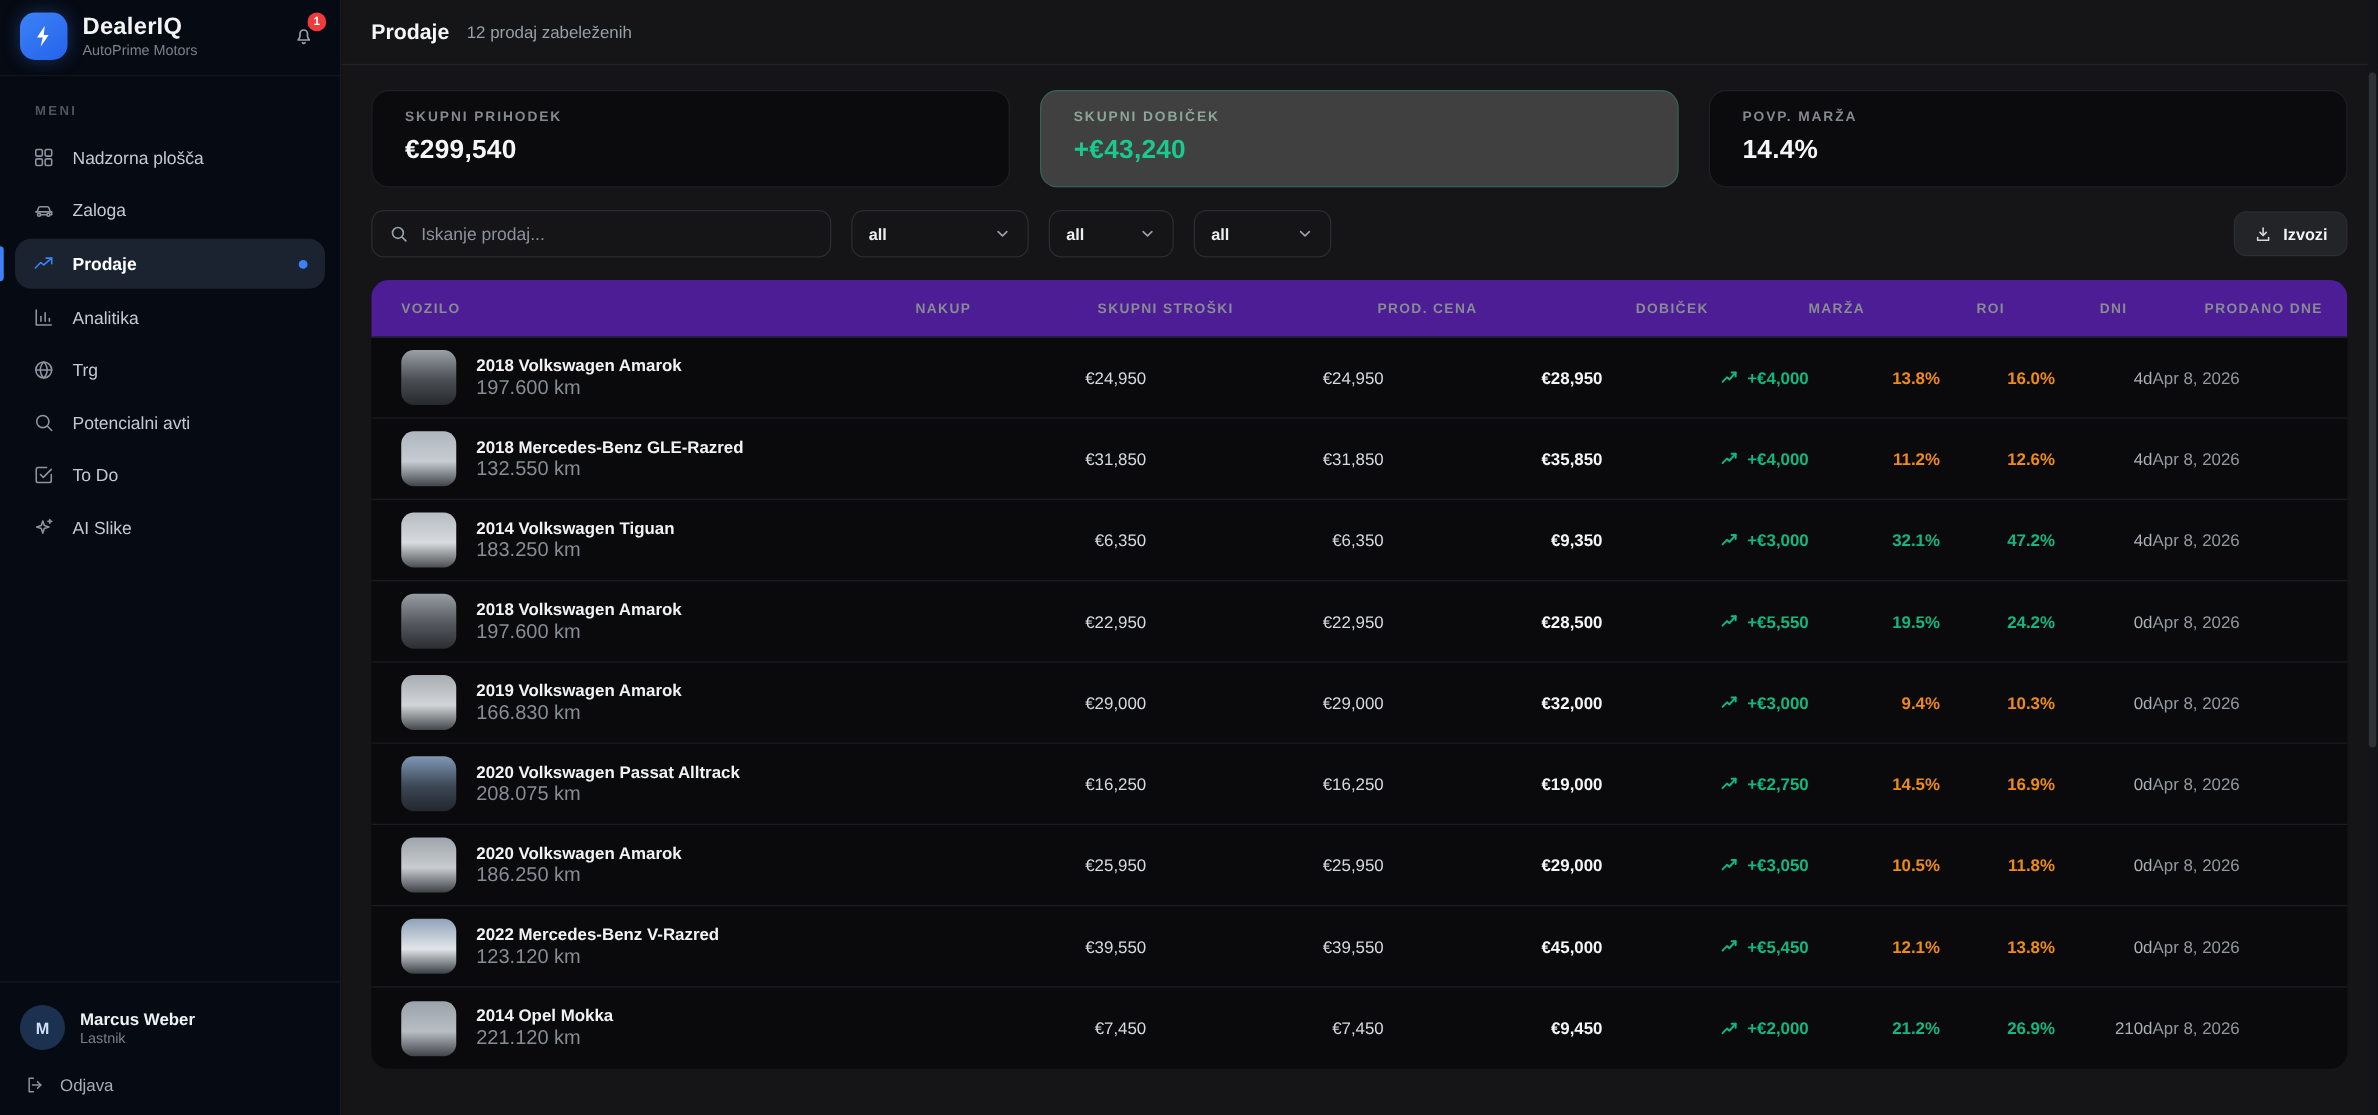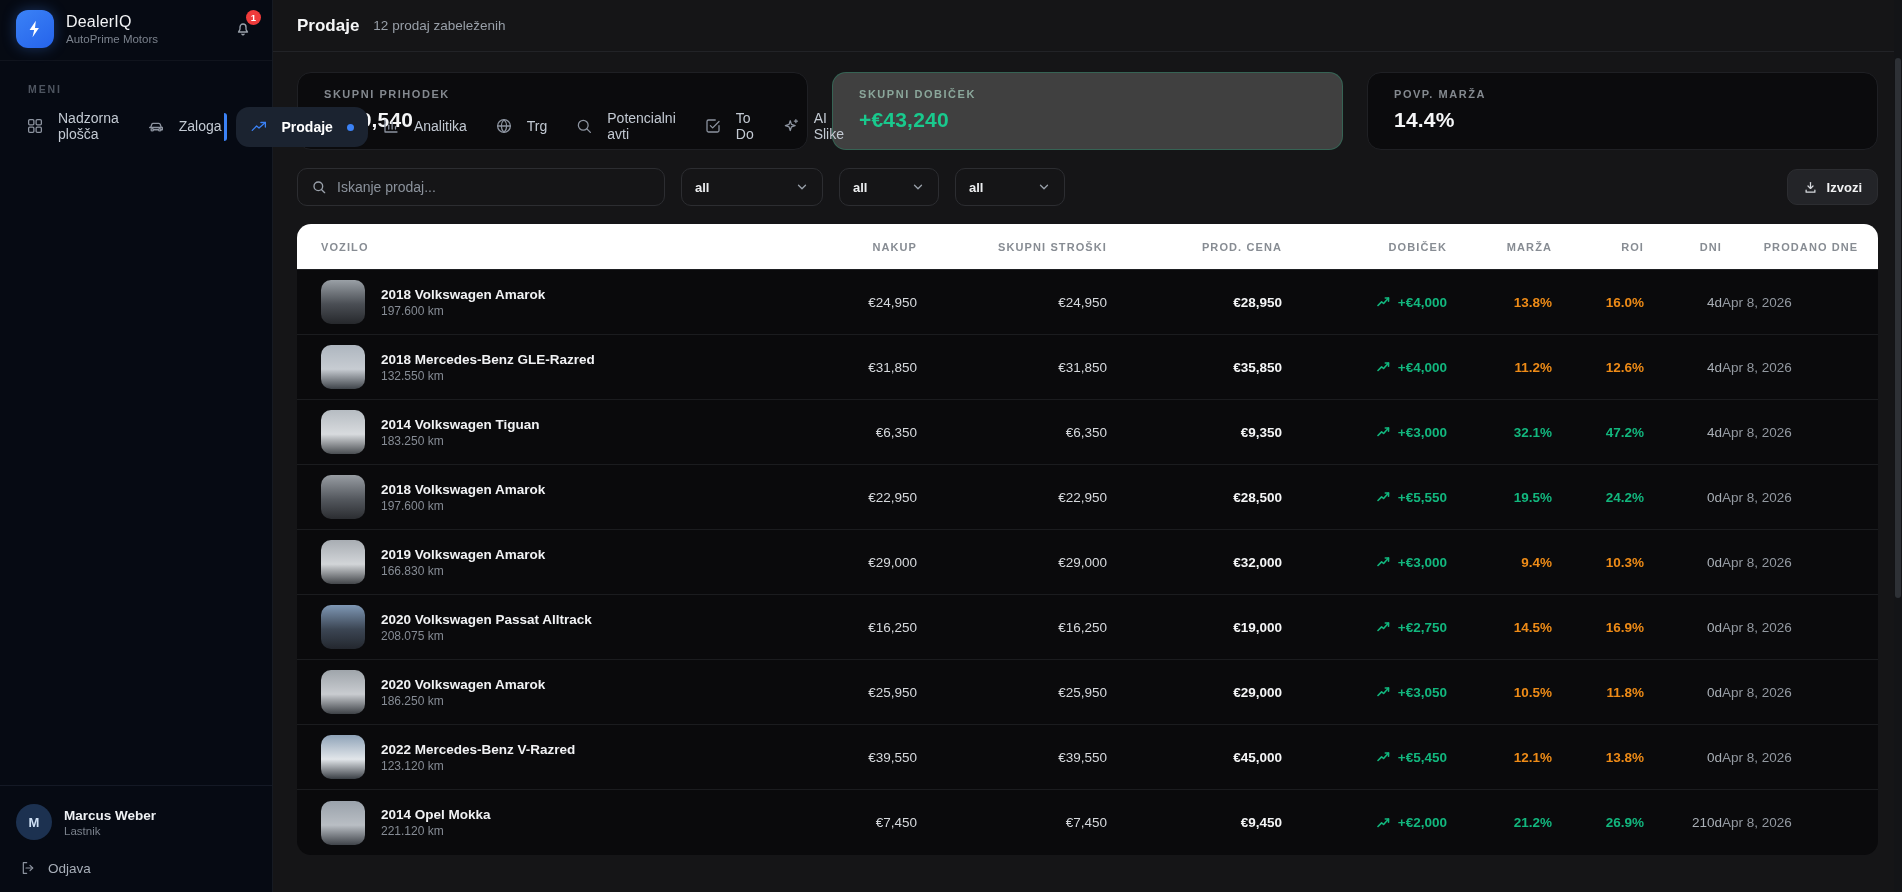--- a/index.html
+++ b/index.html
@@ -9,31 +9,31 @@
 
   
   .sidebar { width:273px; min-width:273px; height:100%; background:#060a13;
     border-right:1px solid #161a22; display:flex; flex-direction:column; position:relative; }
   .brand { display:flex; align-items:center; gap:12px; padding:10px 16px 12px 16px;
     border-bottom:1px solid #10141d; position:relative; }
   .logo { width:38px; height:38px; border-radius:12px; flex:0 0 auto;
     background:linear-gradient(145deg,#3b82f6,#2563eb); display:flex; align-items:center;
     justify-content:center; color:#fff; box-shadow:0 0 14px rgba(59,130,246,.35); }
   .brand-text { flex:1; min-width:0; }
-  .brand-name { font-size:16px; font-weight:normal; color:#f3f4f6; letter-spacing:.2px; }
+  .brand-name { font-size:19px; font-weight:bold; color:#f3f4f6; letter-spacing:.2px; }
   .brand-sub { font-size:11.5px; color:#7b828d; margin-top:2px; }
   .bell-wrap { position:relative; width:26px; height:26px; display:flex; align-items:center;
     justify-content:center; color:#9aa1ab; cursor:pointer; }
   .badge { position:absolute; top:-6px; right:-5px; min-width:15px; height:15px; border-radius:8px;
     background:#ef3b3b; color:#fff; font-size:9.5px; font-weight:bold; display:flex;
     align-items:center; justify-content:center; padding:0 3px; }
 
   .menu-label { font-size:10.5px; letter-spacing:.18em; color:#4e5560; font-weight:bold;
     padding:22px 0 10px 28px; }
-  .nav { display:flex; flex-direction:row; padding:0 12px; }
+  .nav { display:flex; flex-direction:column; padding:0 12px; }
   .nav-item { position:relative; display:flex; align-items:center; gap:14px; height:38px;
     margin:2px 0; padding:0 14px; border-radius:13px; color:#c3cad3; font-size:14px;
     cursor:pointer; }
   .nav-item .nav-icon { width:18px; height:18px; color:#8d94a0; display:flex; align-items:center; justify-content:center; }
   .nav-item.active { background:#1b2330; color:#ffffff; font-weight:bold; height:40px; }
   .nav-item.active .nav-icon { color:#3b82f6; }
   .nav-indicator { display:none; }
   .nav-item.active .nav-indicator { display:block; position:absolute; left:-12px; top:6px;
     bottom:6px; width:3px; border-radius:0 3px 3px 0; background:#3b82f6; }
   .nav-dot { width:7px; height:7px; border-radius:50%; background:#3b82f6; margin-left:auto; }
@@ -83,31 +83,31 @@
   .export-btn { height:36px; display:flex; align-items:center; gap:9px; padding:0 15px;
     background:#232428; border:1px solid #2c2d31; border-radius:10px; color:#f1f2f3;
     font-size:13px; font-weight:bold; cursor:pointer; }
   .export-btn .dl-icon { width:15px; height:15px; color:#d6d9dd; }
 
   
   .table-panel { background:#0a0a0c; border-radius:14px; overflow:hidden; }
   .t-head, .t-row { display:grid;
     grid-template-columns:1fr 120px 190px 175px 165px 105px 92px 78px 156px;
     align-items:center; }
-  .t-head { height:46px; background:#ffffff; border-bottom:1px solid #1f2023; }
+  .t-head { height:46px; background:#4c1d95; border-bottom:1px solid #1f2023;gap:20px; }
   .th { font-size:11px; font-weight:bold; letter-spacing:.1em; color:#878c93; text-align:right; }
   .th.left { text-align:left; padding-left:24px; }
   .th.date-col { text-align:center; padding-left:22px; }
   .t-row { height:65px; border-bottom:1px solid #1b1c1f; cursor:pointer; }
   .t-row:last-child { border-bottom:none; }
   .cell { font-size:13.5px; color:#d6d9dd; text-align:right; }
   .veh-cell { display:flex; align-items:center; gap:16px; padding-left:24px; text-align:left; }
   .thumb { width:44px; height:44px; border-radius:10px; flex:0 0 auto; }
   .veh-title { font-size:13.5px; font-weight:bold; color:#f1f2f4; }
-  .veh-km { font-size:12px; color:#868c95; margin-top:2px; }
+  .veh-km { font-size:16px; color:#868c95; margin-top:2px; }
   .cell.cena { font-weight:bold; color:#f4f5f6; }
   .cell.dobicek { color:#12b77e; font-weight:bold; display:flex; align-items:center;
     justify-content:flex-end; gap:7px; }
   .cell.dobicek .tr-icon { width:14px; height:12px; color:#12b77e; }
   .cell.pct { font-weight:bold; }
   .perf-high .cell.pct { color:#12b77e; }
   .perf-low .cell.pct { color:#ee8b17; }
   .cell.dni { color:#aab0b7; }
   .cell.date-cell { text-align:left; color:#9298a0; }
 

